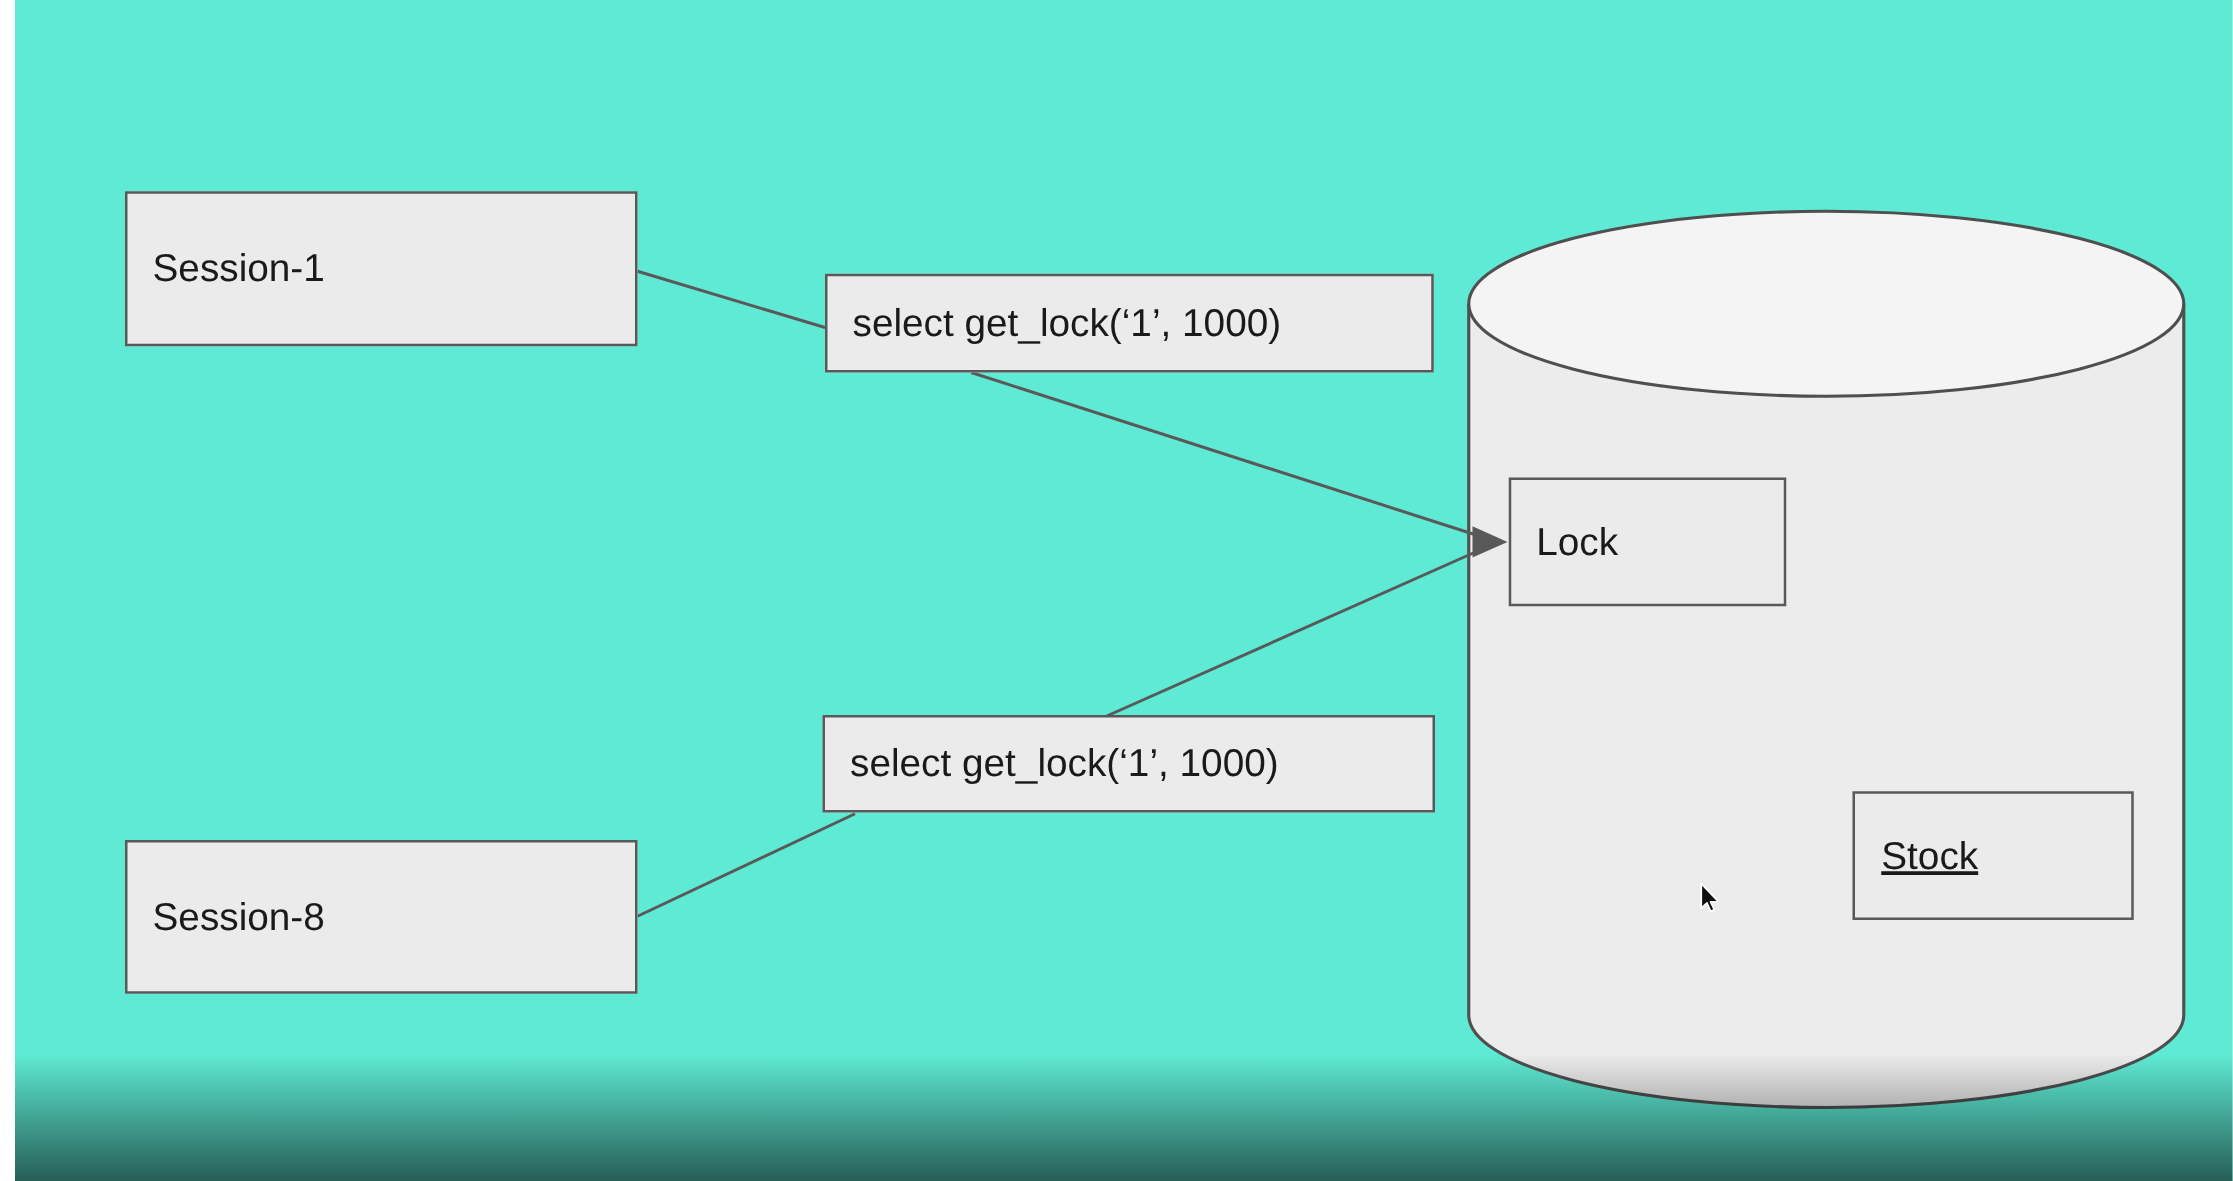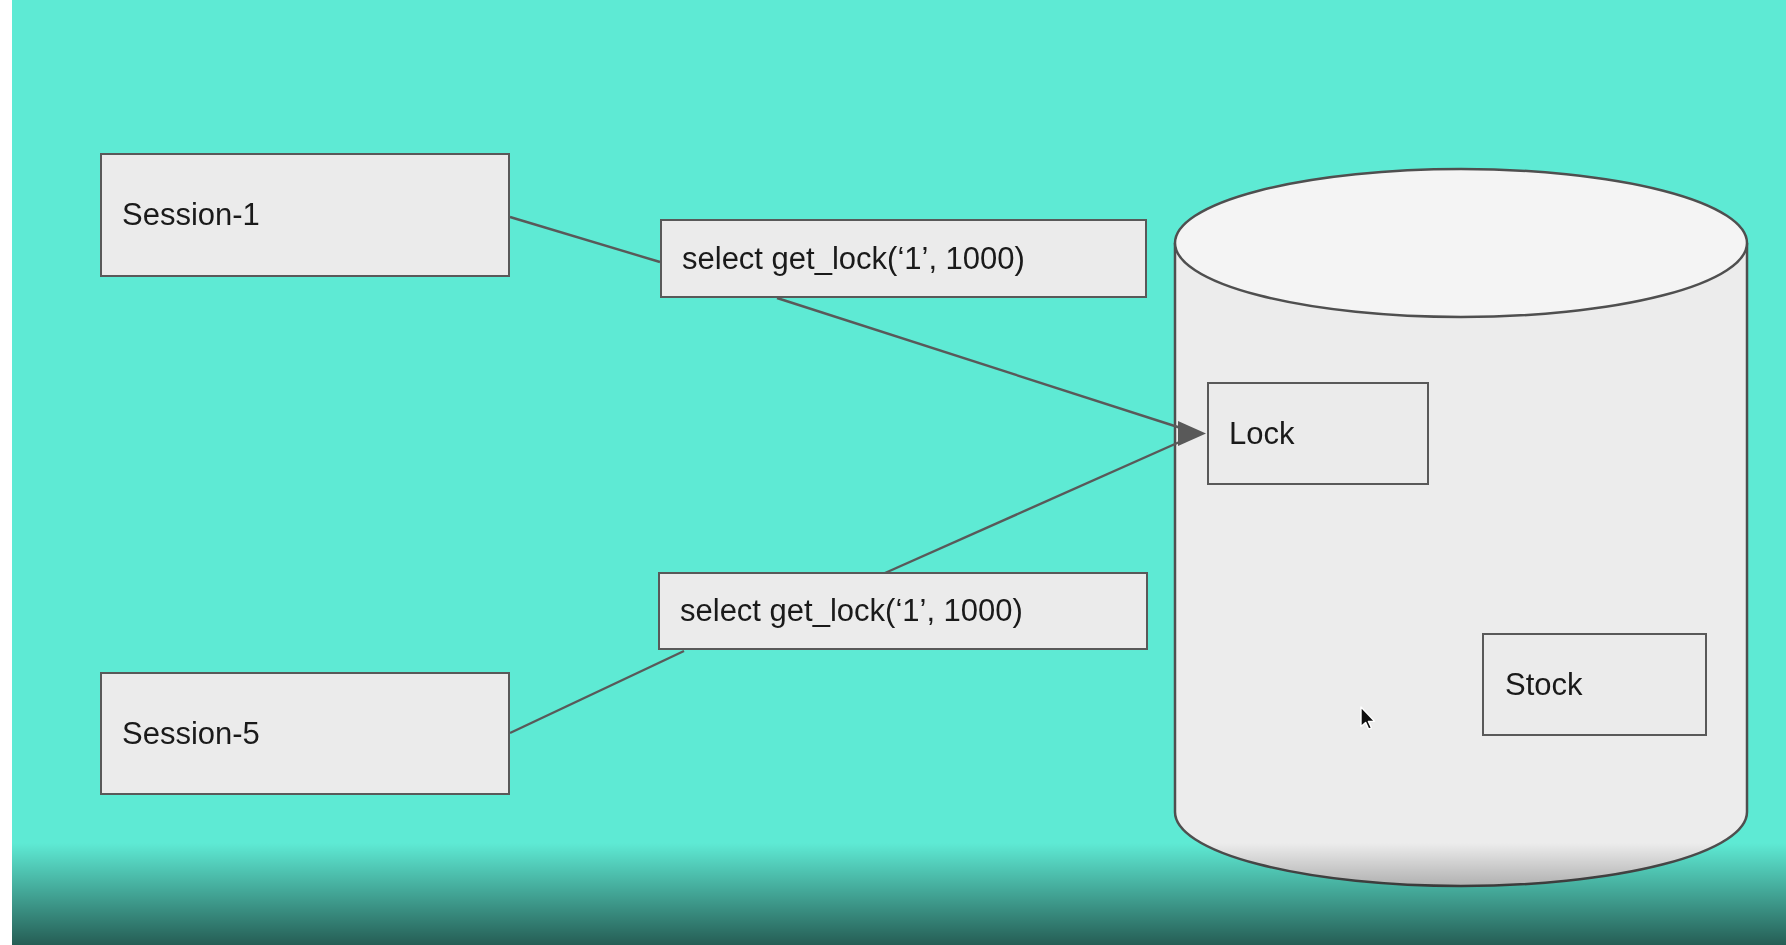--- a/index.html
+++ b/index.html
@@ -25,21 +25,21 @@
     background:var(--node-fill);
     border:2px solid var(--node-border);
     display:flex;
     align-items:center;
     color:var(--text);
     font-size:31px;
     padding-left:20px;
     white-space:nowrap;
   }
   .node-lock{}
-  .node-stock{padding-left:21px;}
+  .node-stock{padding-left:21px;text-decoration:underline;}
   .fade{
     position:absolute;
     left:0;
     top:843px;
     width:1786px;
     height:102px;
     background:linear-gradient(to bottom, rgba(0,0,0,0) 0%, rgba(0,0,0,0.60) 100%);
     pointer-events:none;
   }
   .cursor{
@@ -76,21 +76,21 @@
 
   <div class="node" style="left:648px; top:219px; width:487px; height:79px;">
     <span>select get_lock(‘1’, 1000)</span>
   </div>
 
   <div class="node" style="left:646px; top:572px; width:490px; height:78px;">
     <span>select get_lock(‘1’, 1000)</span>
   </div>
 
   <div class="node" style="left:88px; top:672px; width:410px; height:123px;">
-    <span>Session-5</span>
+    <span>Session-8</span>
   </div>
 
   <div class="node node-lock" style="left:1195px; top:382px; width:222px; height:103px; border-width:2.5px;">
     <span>Lock</span>
   </div>
 
   <div class="node node-stock" style="left:1470px; top:633px; width:225px; height:103px; border-width:2.5px;">
     <span>Stock</span>
   </div>
 

